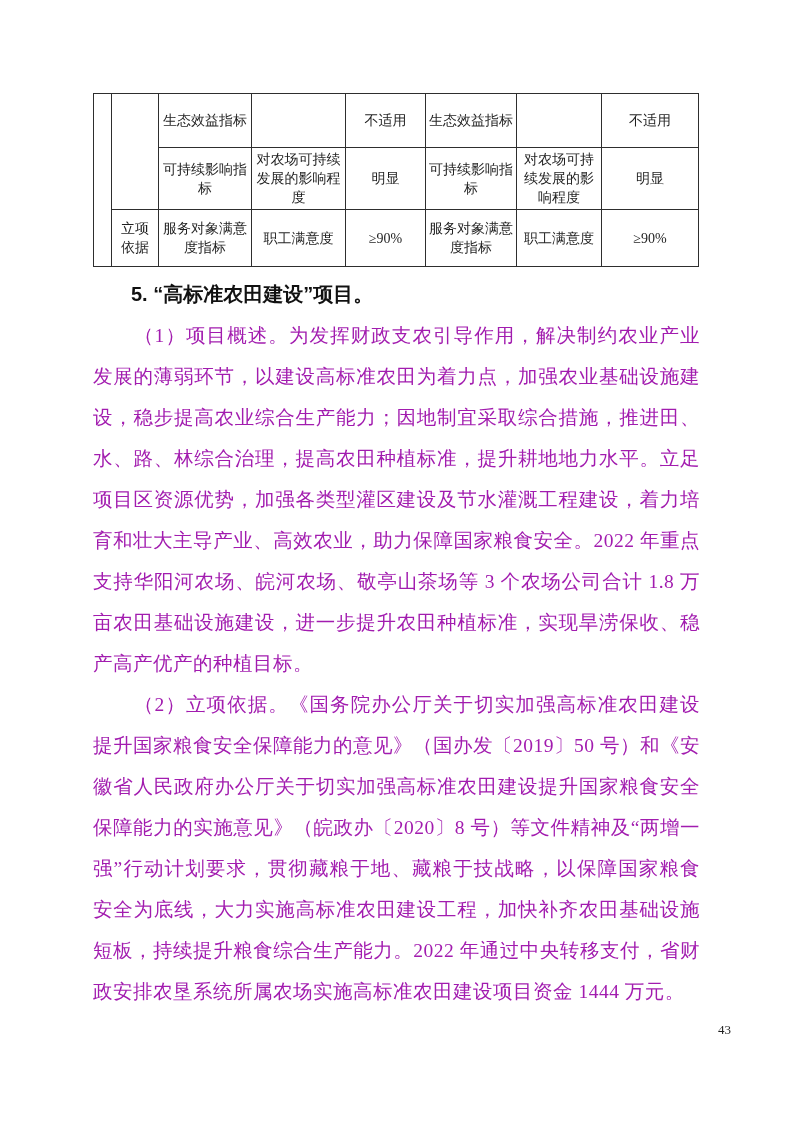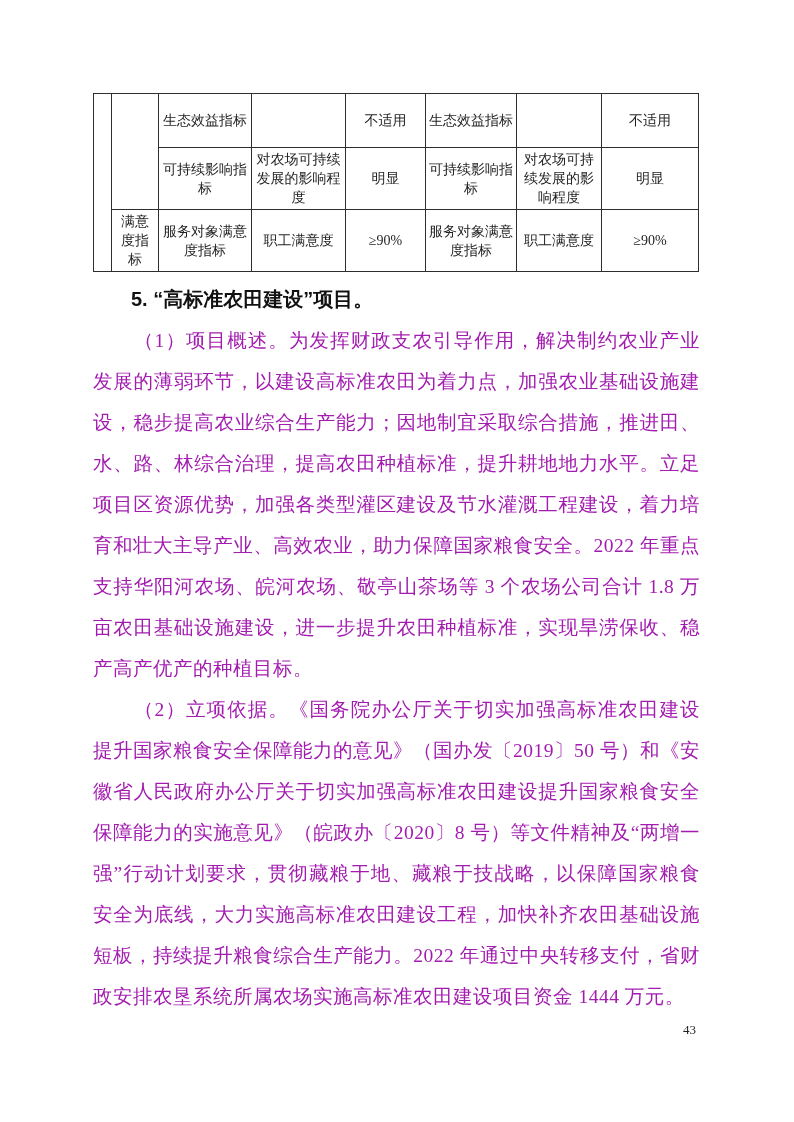--- a/index.html
+++ b/index.html
@@ -61,21 +61,21 @@
     line-height: 41px;
     text-align: justify;
     text-justify: inter-ideograph;
     text-indent: 41px;
     letter-spacing: 0.5px;
     word-break: break-all;
     color: #a21caf;
   }
   .page-number {
     position: absolute;
-    left: 683px;
+    left: 718px;
     top: 1022px;
     font-size: 13px;
     line-height: 16px;
     color: #1f1f1f;
   }
 </style>
 </head>
 <body>
 
 <div class="page">
@@ -105,21 +105,21 @@
         </tr>
         <tr class="row-2">
           <td>可持续影响指标</td>
           <td class="detail">对农场可持续发展的影响程度</td>
           <td>明显</td>
           <td>可持续影响指标</td>
           <td class="detail">对农场可持续发展的影响程度</td>
           <td>明显</td>
         </tr>
         <tr class="row-3">
-          <td>满意度指标</td>
+          <td>立项依据</td>
           <td>服务对象满意度指标</td>
           <td class="detail">职工满意度</td>
           <td>≥90%</td>
           <td>服务对象满意度指标</td>
           <td class="detail">职工满意度</td>
           <td>≥90%</td>
         </tr>
       </tbody>
     </table>
 

